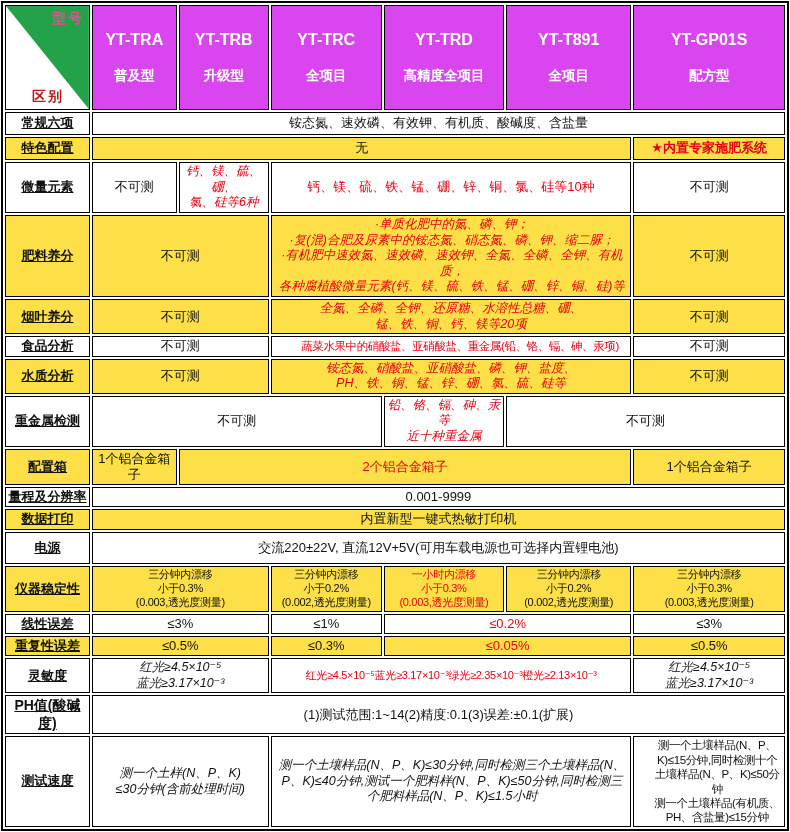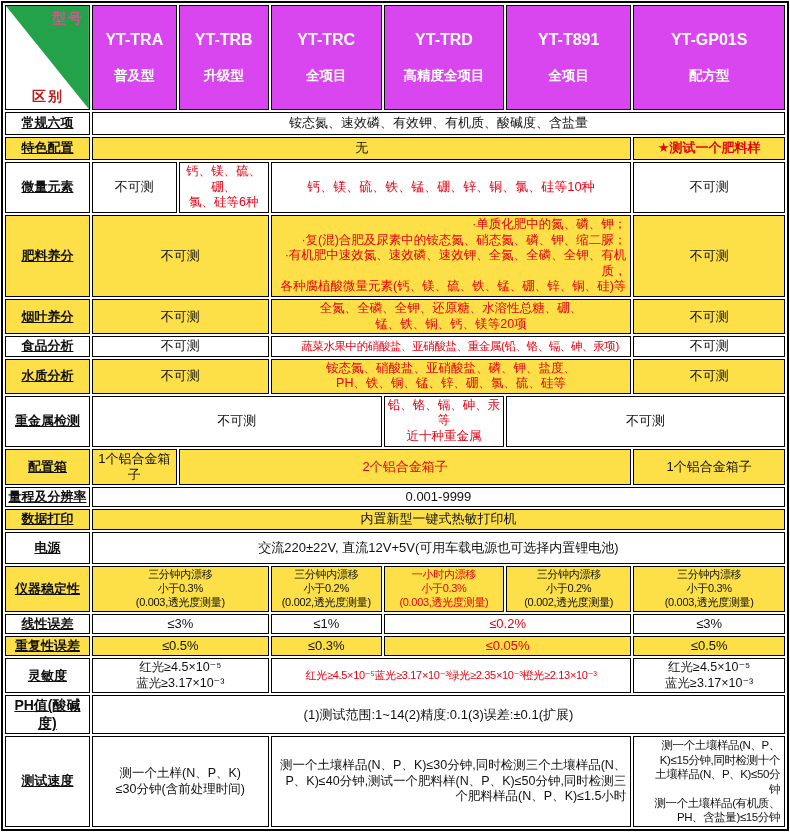--- a/index.html
+++ b/index.html
@@ -35,22 +35,22 @@
   }
   .corner .t-top{
     position:absolute;top:4px;right:5px;color:#ec4899;font-weight:bold;font-size:14px;letter-spacing:2px;
   }
   .corner .t-bottom{
     position:absolute;bottom:4px;left:6px;color:#b91c1c;font-weight:bold;font-size:14px;letter-spacing:2px;margin-left:20px;
   }
   .lbl{font-weight:bold;font-size:13px;padding:1px 1px;text-decoration:underline;}
   tr.gray td{background:#fde047;}
   .red{color:#e60012;}
-  .left{text-align:right;padding-left:6px;padding-right:4px;}
-  .sm{font-size:12.5px;}
+  .left{text-align:center;padding-left:6px;padding-right:4px;}
+  .sm{font-size:12.5px;font-style:italic;}
   .xs{font-size:11px;letter-spacing:-0.3px;}
   .xxs{font-size:11.5px;letter-spacing:-0.4px;padding-left:20px;}
   .star{color:#e60012;font-weight:bold;}
 </style>
 </head>
 <body>
 
 <div class="table-wrap">
 <table>
   <colgroup>
@@ -96,21 +96,21 @@
     </tr>
   </thead>
   <tbody>
     <tr style="height:23px">
       <td class="lbl">常规六项</td>
       <td colspan="6">铵态氮、速效磷、有效钾、有机质、酸碱度、含盐量</td>
     </tr>
     <tr class="gray" style="height:23px">
       <td class="lbl">特色配置</td>
       <td colspan="5">无</td>
-      <td><span class="star">★</span><span class="red" style="font-weight:bold">测试一个肥料样</span></td>
+      <td><span class="star">★</span><span class="red" style="font-weight:bold">内置专家施肥系统</span></td>
     </tr>
     <tr style="height:33px">
       <td class="lbl">微量元素</td>
       <td>不可测</td>
       <td class="red sm">钙、镁、硫、硼、
 氯、硅等6种</td>
       <td colspan="3" class="red">钙、镁、硫、铁、锰、硼、锌、铜、氯、硅等10种</td>
       <td>不可测</td>
     </tr>
     <tr class="gray" style="height:60px">

